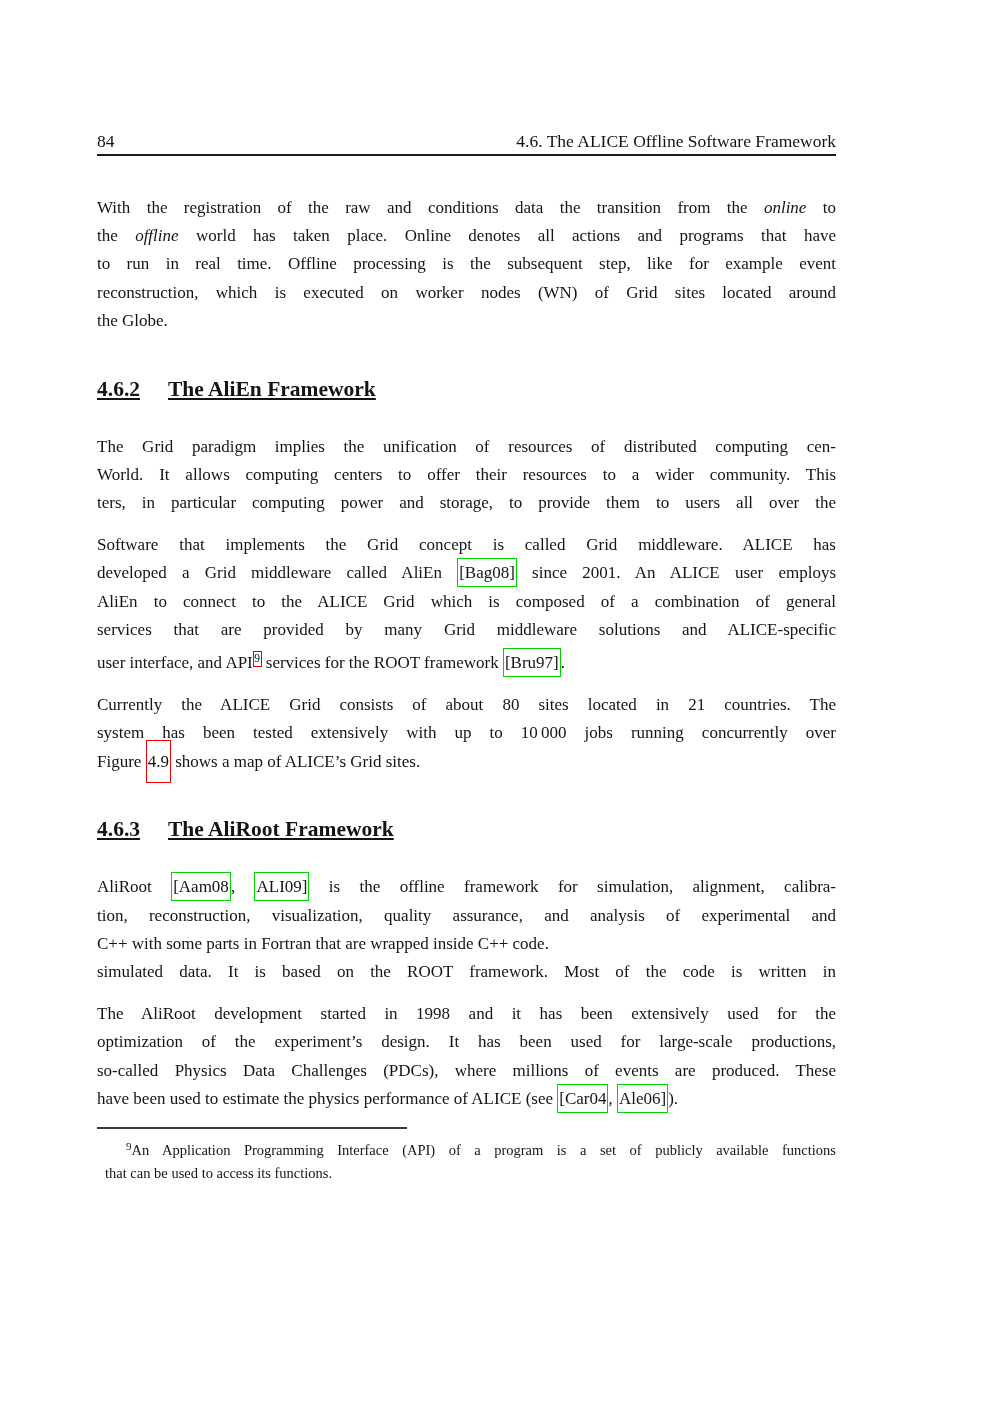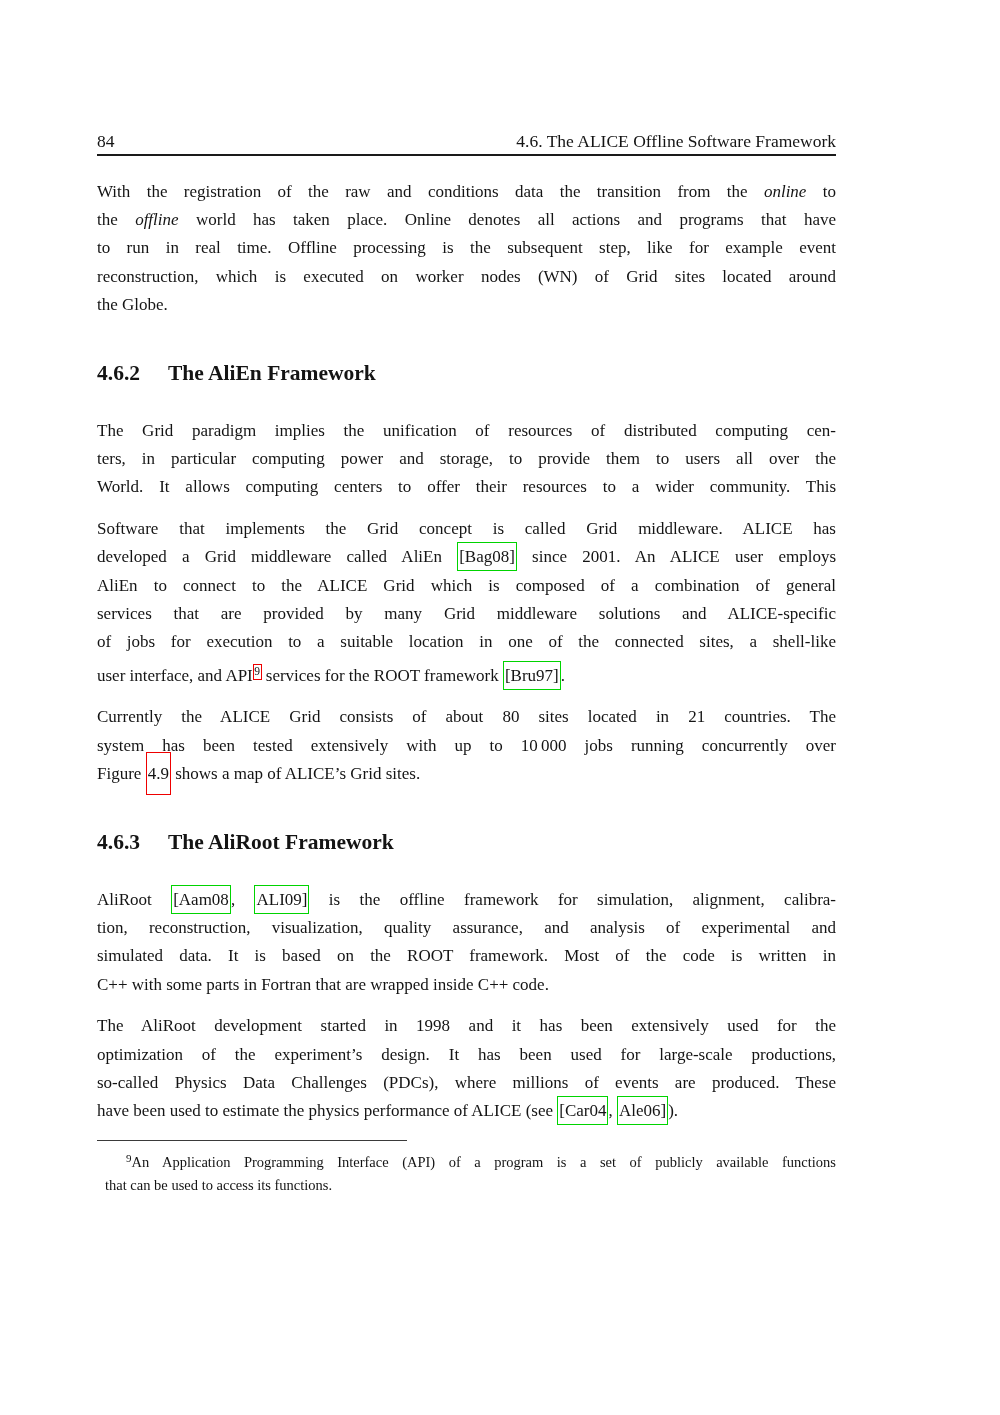--- a/index.html
+++ b/index.html
@@ -21,34 +21,35 @@
     justify-content: space-between;
     align-items: flex-end;
     font-size: 17.5px;
     line-height: 20px;
   }
   .header-rule {
     margin-top: 3px;
     height: 1.6px;
     background: #1a1a1a;
   }
-  .doc-body { margin-top: 22px; }
+  .doc-body { margin-top: 38px; }
   .para { margin: 0 0 13px 0; font-size: 17px; }
   .line {
     line-height: 28.4px;
     text-align: justify;
   }
   .line.jl { text-align-last: justify; }
   .line.ll { text-align-last: left; }
   .sec-heading {
     font-size: 21.5px;
     font-weight: 700;
     margin-top: 40px;
     margin-bottom: 31px;
     line-height: 26px;
+    text-decoration: underline;
   }
   .sec-num { margin-right: 28px; }
   .seg-i { font-style: italic; }
   .seg-cite {
     border: 1.4px solid var(--cite-color, #00d400);
     padding: 4px 1px;
     text-decoration: none;
     color: inherit;
     cursor: pointer;
   }
@@ -98,42 +99,41 @@
       <div class="para">
         <div class="line jl"><span>With the registration of the raw and conditions data the transition from the </span><span class="seg-i">online</span><span> to</span></div>
         <div class="line jl"><span>the </span><span class="seg-i">offline</span><span> world has taken place. Online denotes all actions and programs that have</span></div>
         <div class="line jl"><span>to run in real time. Offline processing is the subsequent step, like for example event</span></div>
         <div class="line jl"><span>reconstruction, which is executed on worker nodes (WN) of Grid sites located around</span></div>
         <div class="line ll"><span>the Globe.</span></div>
       </div>
       <div class="sec-heading"><span class="sec-num">4.6.2</span><span>The AliEn Framework</span></div>
       <div class="para">
         <div class="line jl"><span>The Grid paradigm implies the unification of resources of distributed computing cen-</span></div>
+        <div class="line jl"><span>World. It allows computing centers to offer their resources to a wider community. This</span></div>
         <div class="line jl"><span>ters, in particular computing power and storage, to provide them to users all over the</span></div>
-        <div class="line jl"><span>World. It allows computing centers to offer their resources to a wider community. This</span></div>
       </div>
       <div class="para">
         <div class="line jl"><span>Software that implements the Grid concept is called Grid middleware. ALICE has</span></div>
         <div class="line jl"><span>developed a Grid middleware called AliEn </span><a class="seg-cite">[Bag08]</a><span> since 2001. An ALICE user employs</span></div>
         <div class="line jl"><span>AliEn to connect to the ALICE Grid which is composed of a combination of general</span></div>
         <div class="line jl"><span>services that are provided by many Grid middleware solutions and ALICE-specific</span></div>
-        <div class="line jl"><span>of jobs for execution to a suitable location in one of the connected sites, a shell-like</span></div>
         <div class="line ll"><span>user interface, and API</span><a class="seg-supref">9</a><span> services for the ROOT framework </span><a class="seg-cite">[Bru97]</a><span>.</span></div>
       </div>
       <div class="para">
         <div class="line jl"><span>Currently the ALICE Grid consists of about 80 sites located in 21 countries. The</span></div>
         <div class="line jl"><span>system has been tested extensively with up to 10 000 jobs running concurrently over</span></div>
         <div class="line ll"><span>Figure </span><a class="seg-ref">4.9</a><span> shows a map of ALICE’s Grid sites.</span></div>
       </div>
       <div class="sec-heading"><span class="sec-num">4.6.3</span><span>The AliRoot Framework</span></div>
       <div class="para">
         <div class="line jl"><span>AliRoot </span><a class="seg-cite">[Aam08</a><span>, </span><a class="seg-cite">ALI09]</a><span> is the offline framework for simulation, alignment, calibra-</span></div>
         <div class="line jl"><span>tion, reconstruction, visualization, quality assurance, and analysis of experimental and</span></div>
+        <div class="line ll"><span>C++ with some parts in Fortran that are wrapped inside C++ code.</span></div>
         <div class="line jl"><span>simulated data. It is based on the ROOT framework. Most of the code is written in</span></div>
-        <div class="line ll"><span>C++ with some parts in Fortran that are wrapped inside C++ code.</span></div>
       </div>
       <div class="para">
         <div class="line jl"><span>The AliRoot development started in 1998 and it has been extensively used for the</span></div>
         <div class="line jl"><span>optimization of the experiment’s design. It has been used for large-scale productions,</span></div>
         <div class="line jl"><span>so-called Physics Data Challenges (PDCs), where millions of events are produced. These</span></div>
         <div class="line ll"><span>have been used to estimate the physics performance of ALICE (see </span><a class="seg-cite">[Car04</a><span>, </span><a class="seg-cite">Ale06]</a><span>).</span></div>
       </div>
     </div>
 
   <div class="footnote-block">

